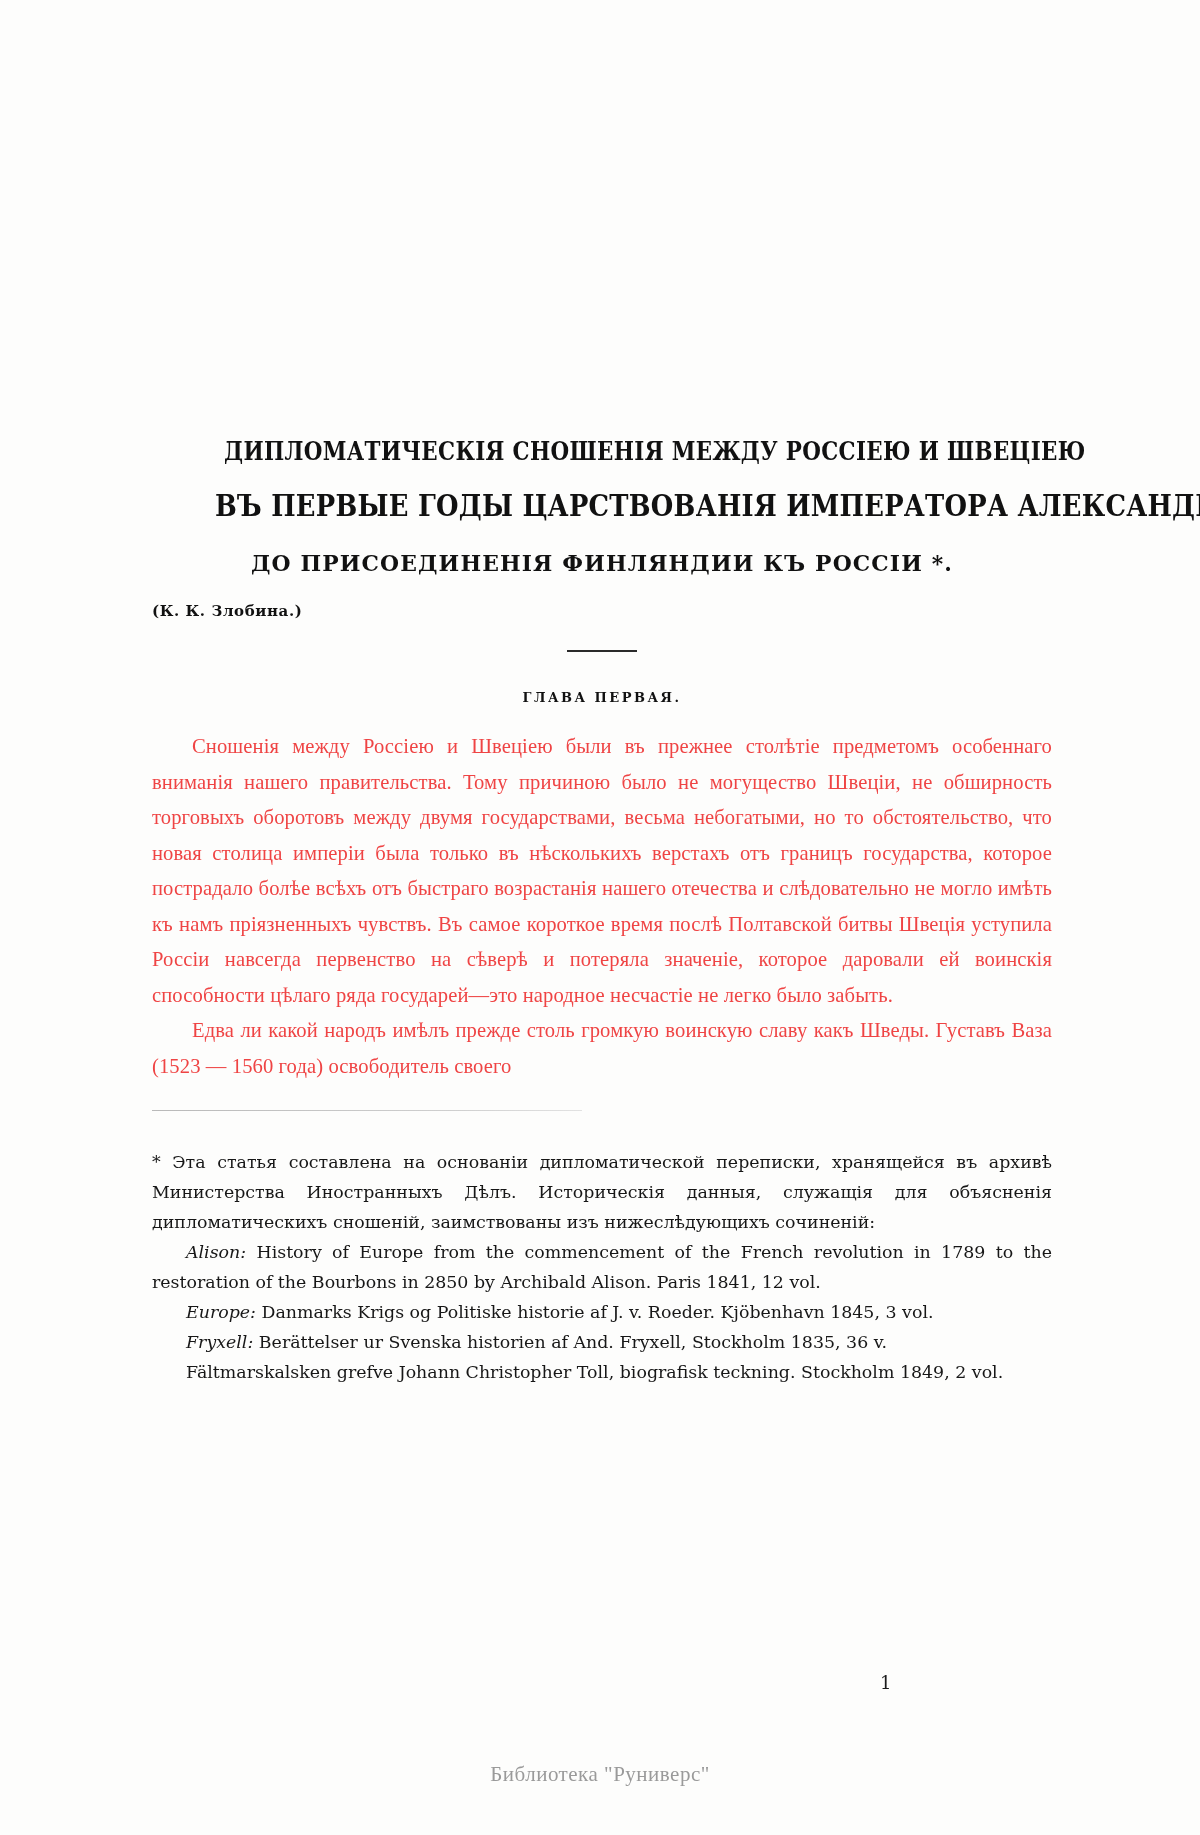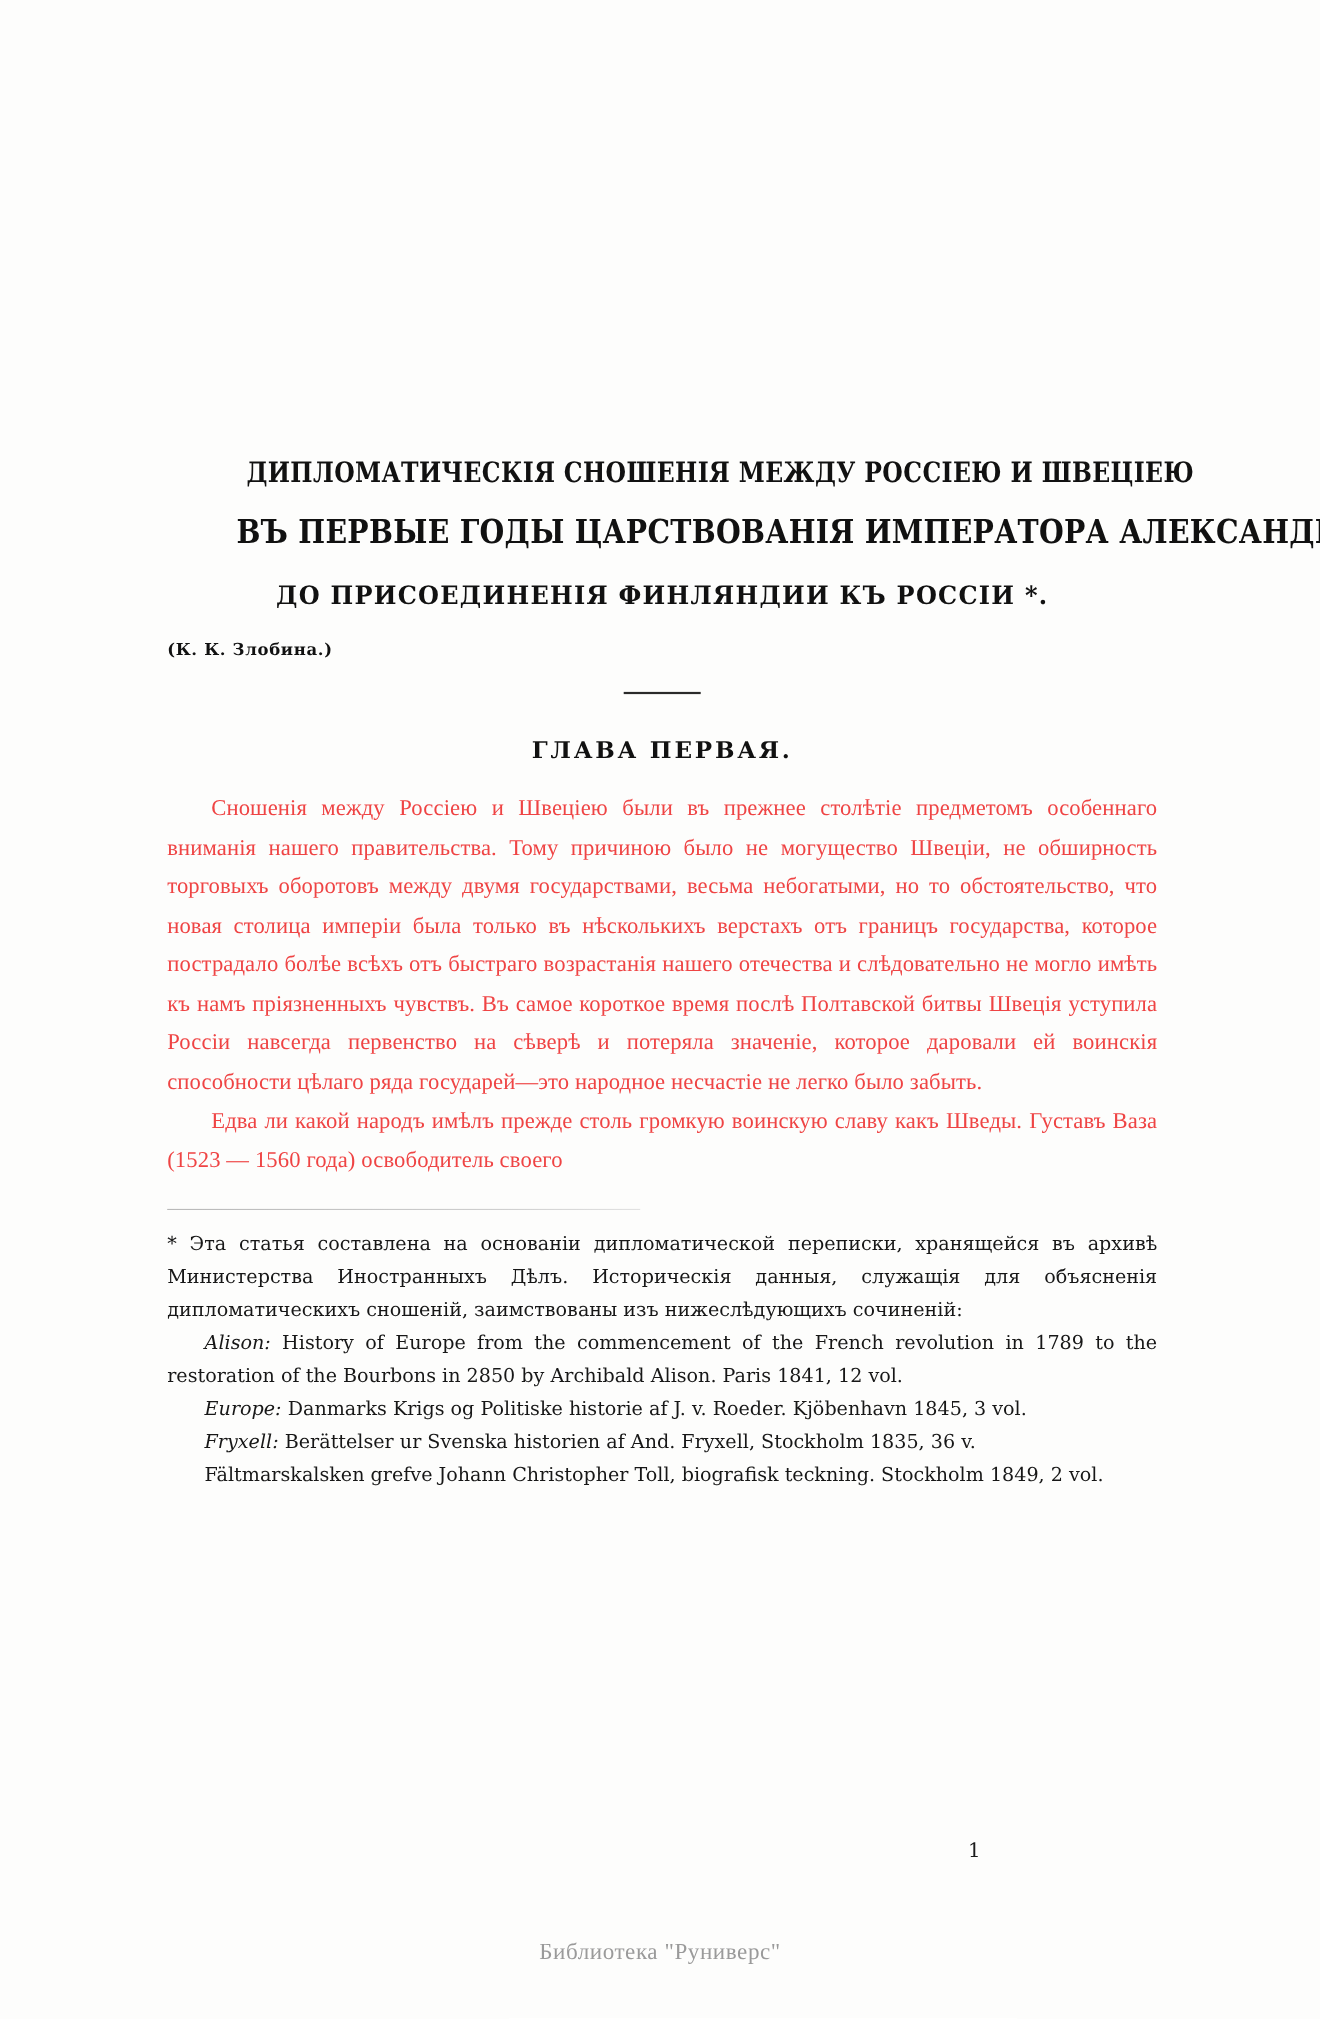--- a/index.html
+++ b/index.html
@@ -18,21 +18,21 @@
   .page {
     position: absolute;
     left: 0; top: 0;
     width: 1200px;
     height: 1835px;
     background: #fdfdfc;
   }
   .content {
     position: absolute;
     left: 152px;
-    top: 415px;
+    top: 436px;
     width: 900px;
   }
 
   
   .title-1 {
     text-align: center;
     font-family: "DejaVu Serif", serif;
     font-weight: 700;
     font-size: 25.5px;
     letter-spacing: 0.4px;
@@ -77,21 +77,21 @@
   .rule {
     width: 70px;
     height: 2px;
     background: #2a2a2a;
     margin: 30px auto 0 auto;
   }
   .chapter {
     text-align: center;
     font-family: "DejaVu Serif", serif;
     font-weight: 700;
-    font-size: 21px;
+    font-size: 13px;
     letter-spacing: 2.5px;
     margin-top: 38px;
     color: #111;
   }
 
   
   .body-text {
     margin-top: 24px;
     font-family: Liberation Serif, serif;
     font-size: 20.6px;
@@ -107,21 +107,21 @@
   }
 
   
   .fn-rule {
     margin-top: 26px;
     width: 430px;
     height: 1px;
     background: linear-gradient(to right, #b9b9b9, #cfcfcf 70%, #e2e2e2);
   }
   .footnote {
-    margin-top: 16px;
+    margin-top: 36px;
     font-family: "DejaVu Serif", serif;
     font-size: 17.4px;
     line-height: 30px;
     text-align: justify;
     color: #171717;
   }
   .footnote p {
     margin: 0;
   }
   .footnote p.ind { text-indent: 34px; }

